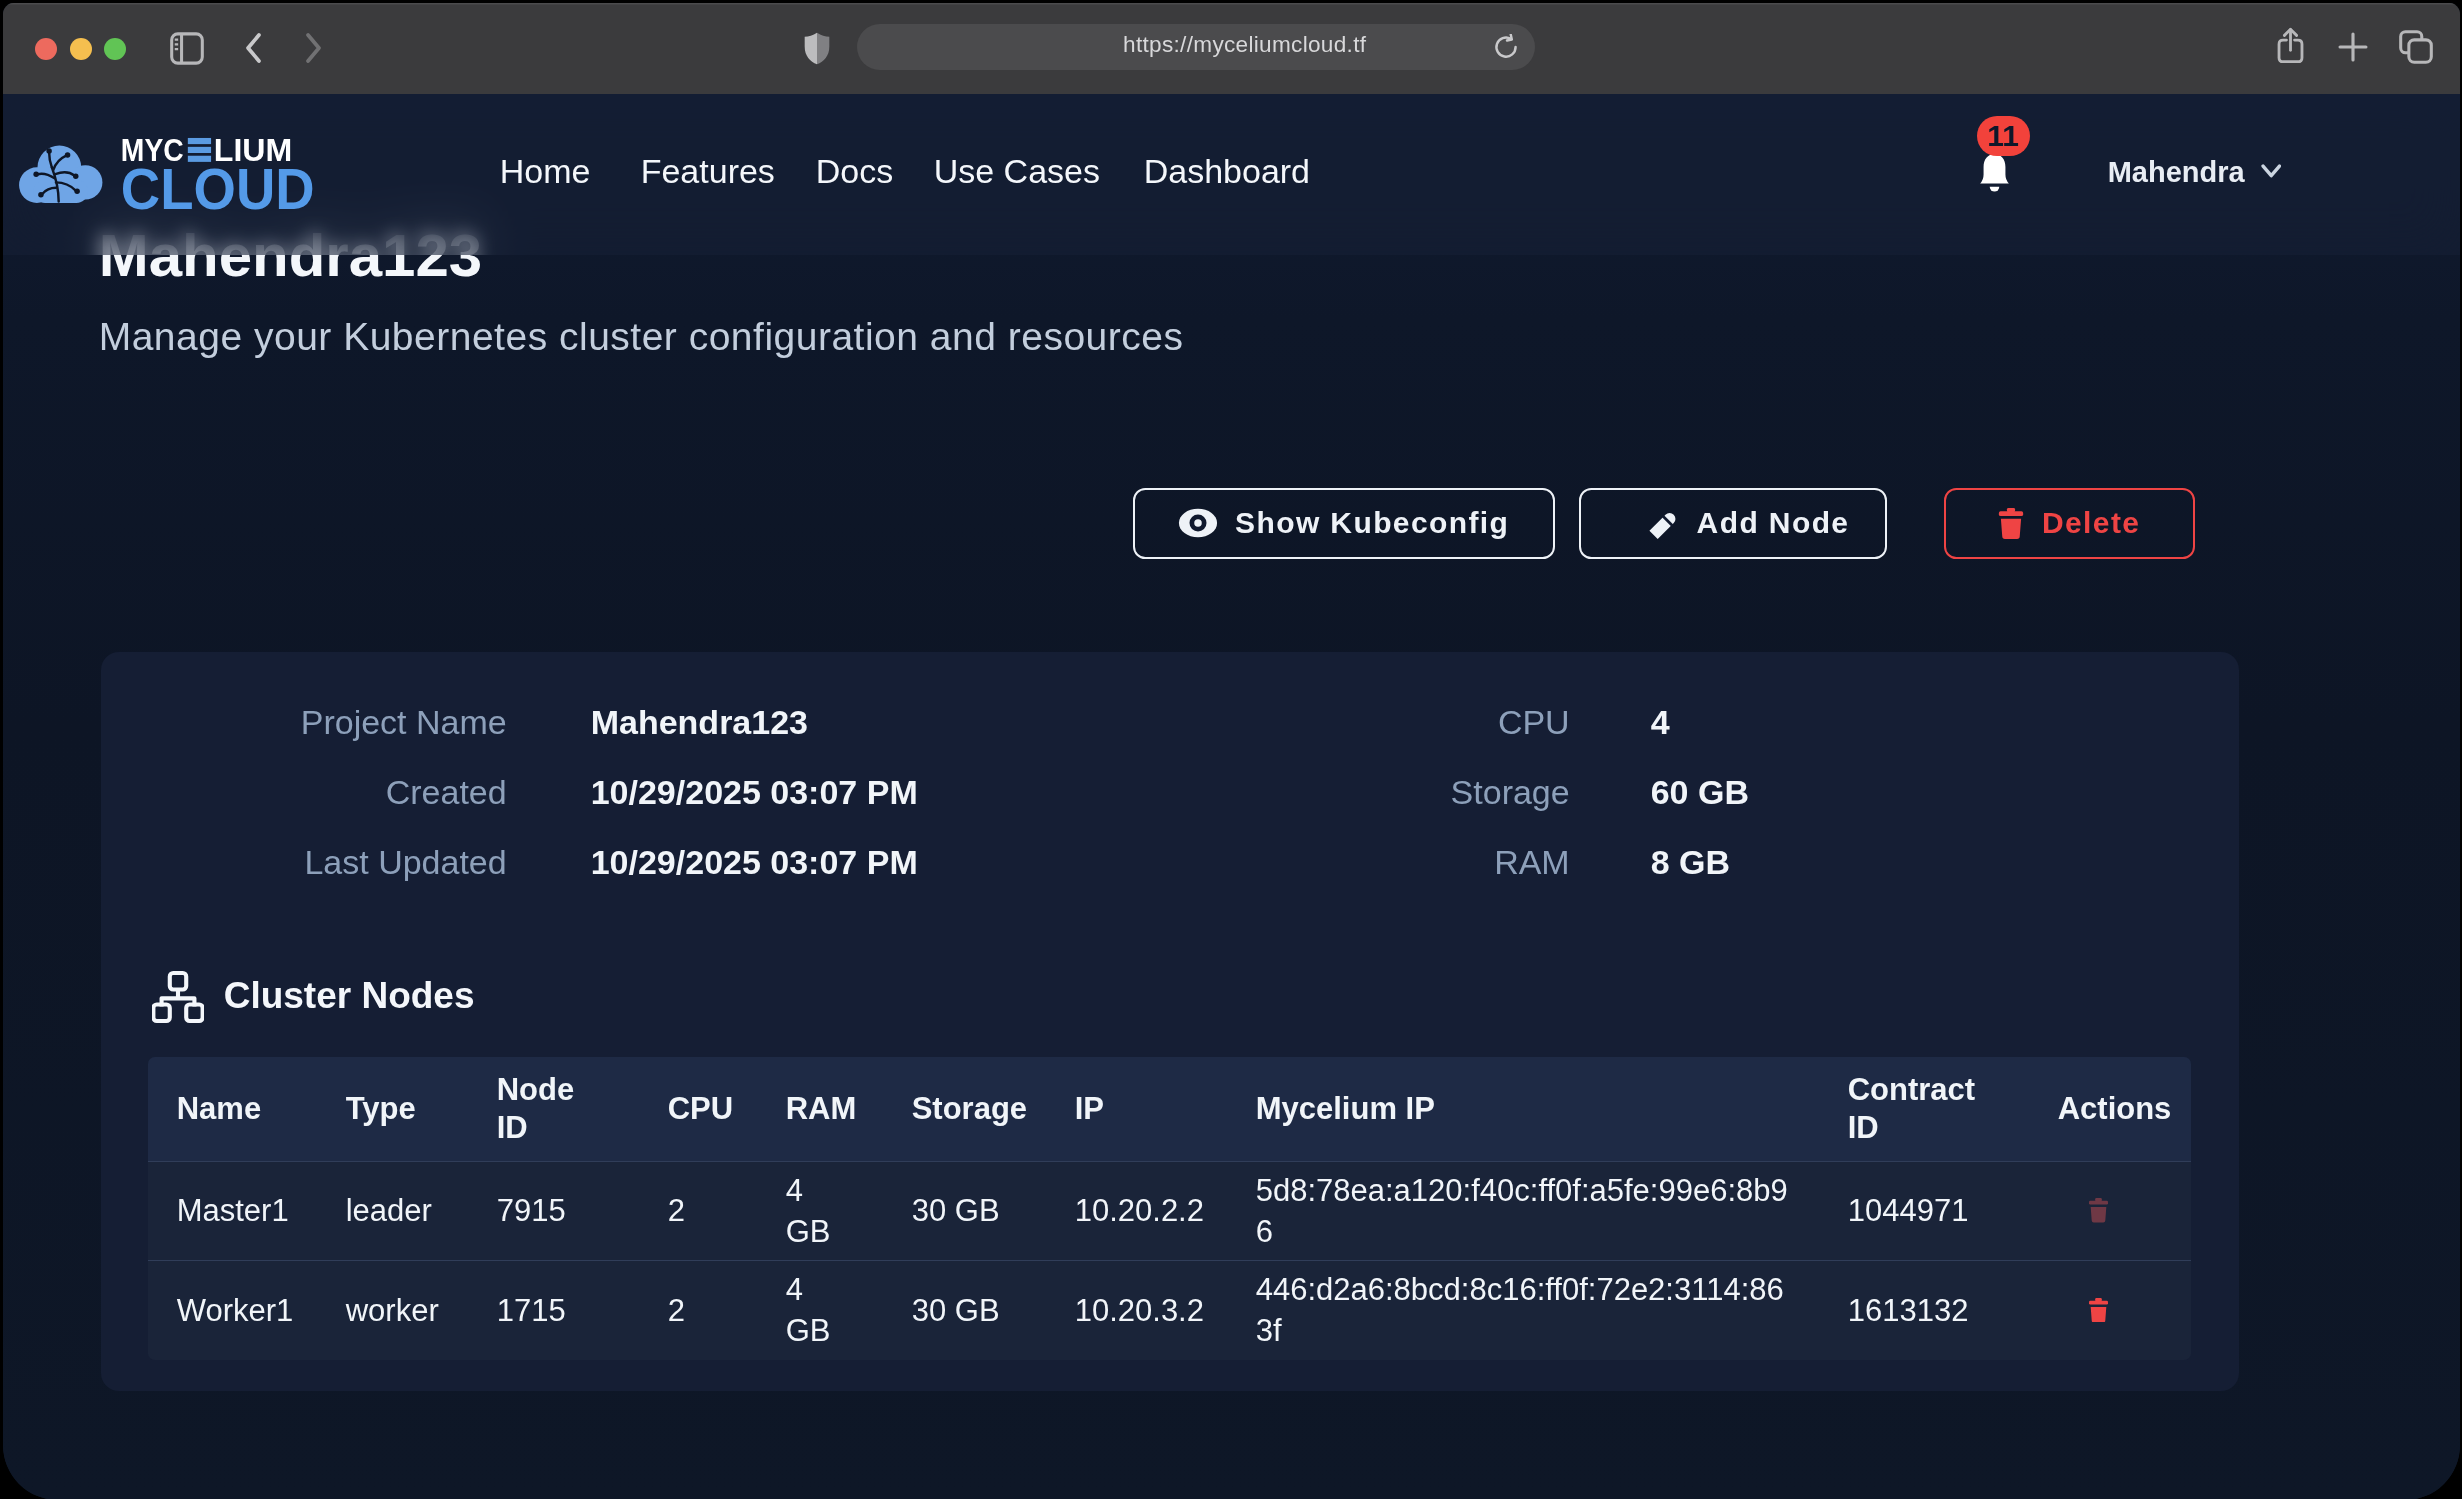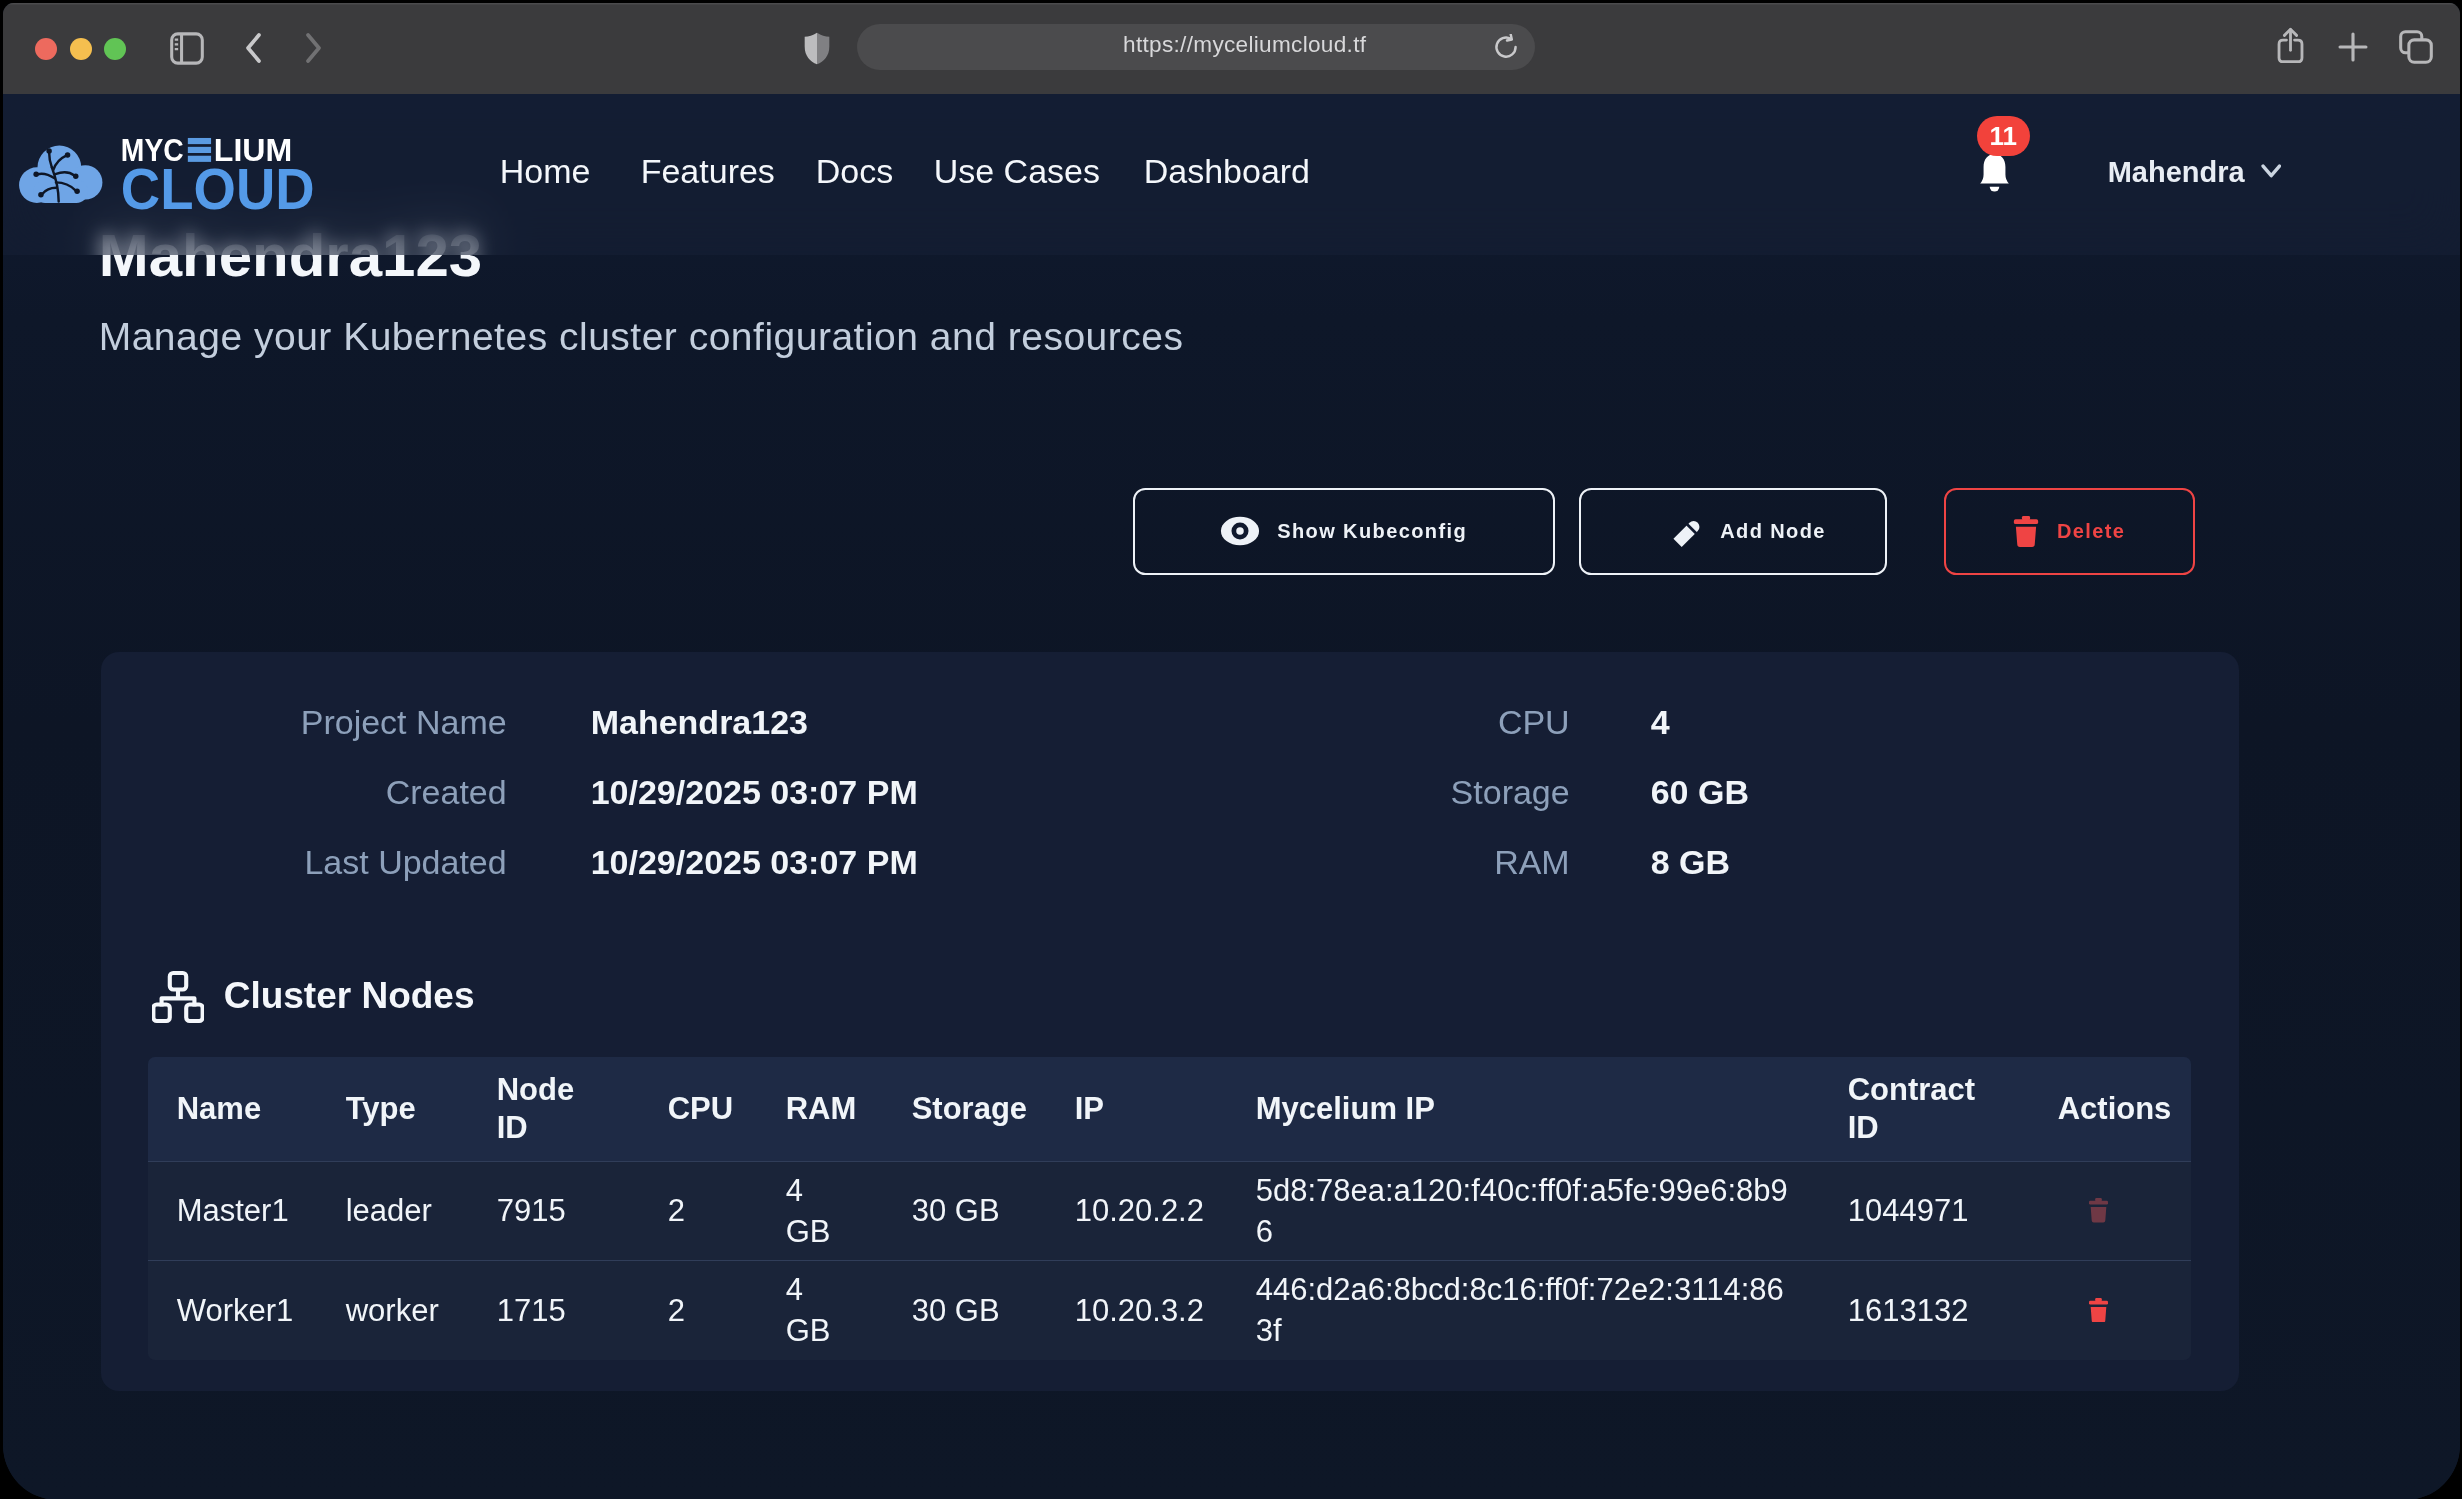--- a/index.html
+++ b/index.html
@@ -11,22 +11,22 @@
   .url { width:100%; padding-left:98px; margin-top:-2.1px; text-align:center; line-height:46px; font-size:22.6px; color:#d8d8da; letter-spacing:0.3px; }
   .cicon { position:absolute; }
   .page { position:absolute; left:0; top:91px; width:100%; height:1406px;
           background:linear-gradient(180deg,#111b31 0%, #0e1729 16%, #0d1525 45%, #0e1727 100%); }
   .pghead { position:absolute; left:0; top:0; width:100%; height:161px; overflow:hidden;
             background:rgba(22,32,54,0.60); backdrop-filter: blur(26px); -webkit-backdrop-filter: blur(26px);
             z-index:5; }
   .h1 { position:absolute; left:96px; top:132px; font-size:60px; font-weight:700; color:#f4f7fb; line-height:1; letter-spacing:0; z-index:1;}
   .sub { position:absolute; left:96px; top:223px; font-size:39px; font-weight:400; color:#c3cedd; line-height:1; letter-spacing:0.5px; }
   .nav { position:absolute; top:60px; font-size:34px; line-height:34px; font-weight:400; color:#f4f7fb; }
-  .btn { position:absolute; top:394px; height:87px; border:2.1px solid #eef2f7; border-radius:12.3px; color:#eef2f7;
-         display:flex; align-items:center; justify-content:center; font-size:20px; font-weight:700; letter-spacing:1.4px; }
+  .btn { position:absolute; top:394px; height:71px; border:2.1px solid #eef2f7; border-radius:12.3px; color:#eef2f7;
+         display:flex; align-items:center; justify-content:center; font-size:30px; font-weight:700; letter-spacing:1.4px; }
   .card { position:absolute; left:98px; top:558px; width:2138px; height:739px; background:#151e34; border-radius:18px; }
   .lab { position:absolute; font-size:34px; color:#8da0ba; text-align:right; width:287px; line-height:36px;}
   .val { position:absolute; font-size:34px; color:#f1f5f9; font-weight:700; line-height:36px;}
   .tbl { position:absolute; left:145px; top:963px; width:2043px; border-radius:6.8px; overflow:hidden; }
   .trh { display:flex; height:104px; background:#1e2a45; align-items:center; }
   .trd { display:flex; height:99px; background:#1a2439; border-top:1.4px solid #303d59; align-items:center; }
   .trh > div, .trd > div { padding-left:29px; flex:none; }
   .c1{width:169px}.c2{width:151px}.c3{width:171px}.c4{width:118px}.c5{width:126px}.c6{width:163px}.c7{width:181px}.c8{width:592px}.c9{width:210px}.c10{width:163px}
   .trh > div { font-size:31px; font-weight:700; color:#f1f5f9; line-height:38px; }
   .trd > div { font-size:31px; color:#f1f5f9; line-height:41px; }
@@ -137,21 +137,21 @@
       <div class="nav" style="left:497px;">Home</div>
       <div class="nav" style="left:638px;">Features</div>
       <div class="nav" style="left:813px;">Docs</div>
       <div class="nav" style="left:931px;">Use Cases</div>
       <div class="nav" style="left:1141px;">Dashboard</div>
 
       <svg style="position:absolute; left:1977px; top:60px;" width="29" height="41" viewBox="0 0 42 60">
         <path d="M21 0 C11 0 5 8 5 19 L5 30 Q5 38 0 43 L42 43 Q37 38 37 30 L37 19 C37 8 31 0 21 0 Z" fill="#ffffff"></path>
         <path d="M14 48 a7 7 0 0 0 14 0 Z" fill="#ffffff"></path>
       </svg>
-      <div style="position:absolute; left:1974px; top:22.6px; width:53px; height:40px; background:#f2423b; border-radius:20px; color:#ffffff; font-size:26px; font-weight:700; display:flex; align-items:center; justify-content:center;">11</div>
+      <div style="position:absolute; left:1974px; top:22.6px; width:53px; height:40px; background:#f2423b; border-radius:20px; color:#0f172a; font-size:30px; font-weight:700; display:flex; align-items:center; justify-content:center;">11</div>
       <div style="position:absolute; left:2105px; top:61px; font-size:29px; font-weight:700; color:#e8edf4; line-height:34px;">Mahendra</div>
       <svg style="position:absolute; left:2258px; top:70px;" width="20.5" height="15" viewBox="0 0 30 22">
         <path d="M3 3 L15 17 L27 3" fill="none" stroke="#cbd5e1" stroke-width="5" stroke-linecap="round" stroke-linejoin="round"></path>
       </svg>
     </div>
 
     <div class="btn" style="left:1130px; width:422px;">
       <svg width="40" height="30" viewBox="0 0 58 44" style="margin-right:17px;">
         <ellipse cx="29" cy="22" rx="28" ry="21" fill="#eef2f7"></ellipse>
         <circle cx="29" cy="22" r="12.5" fill="#10192e"></circle>

